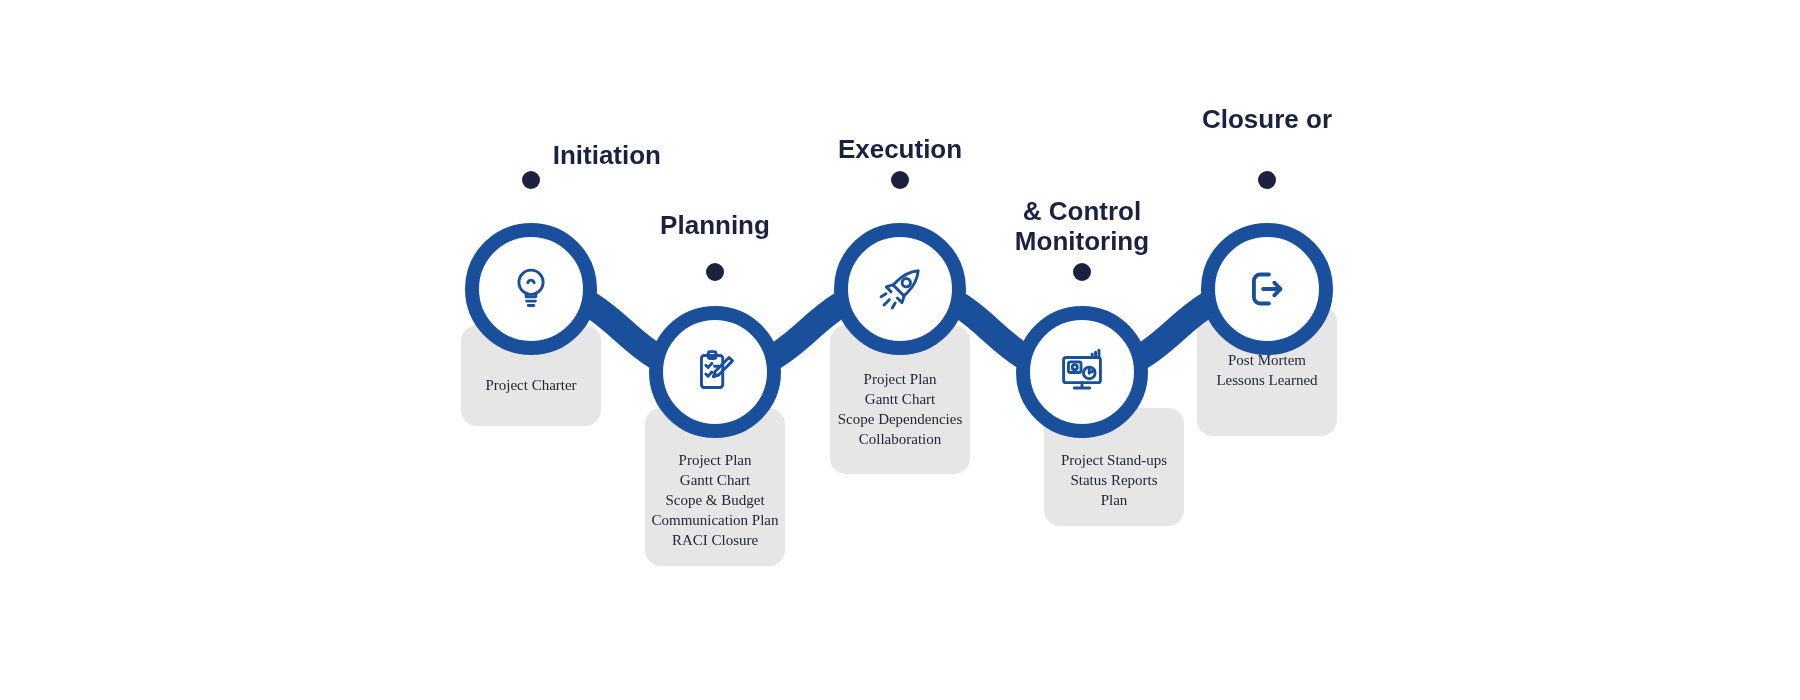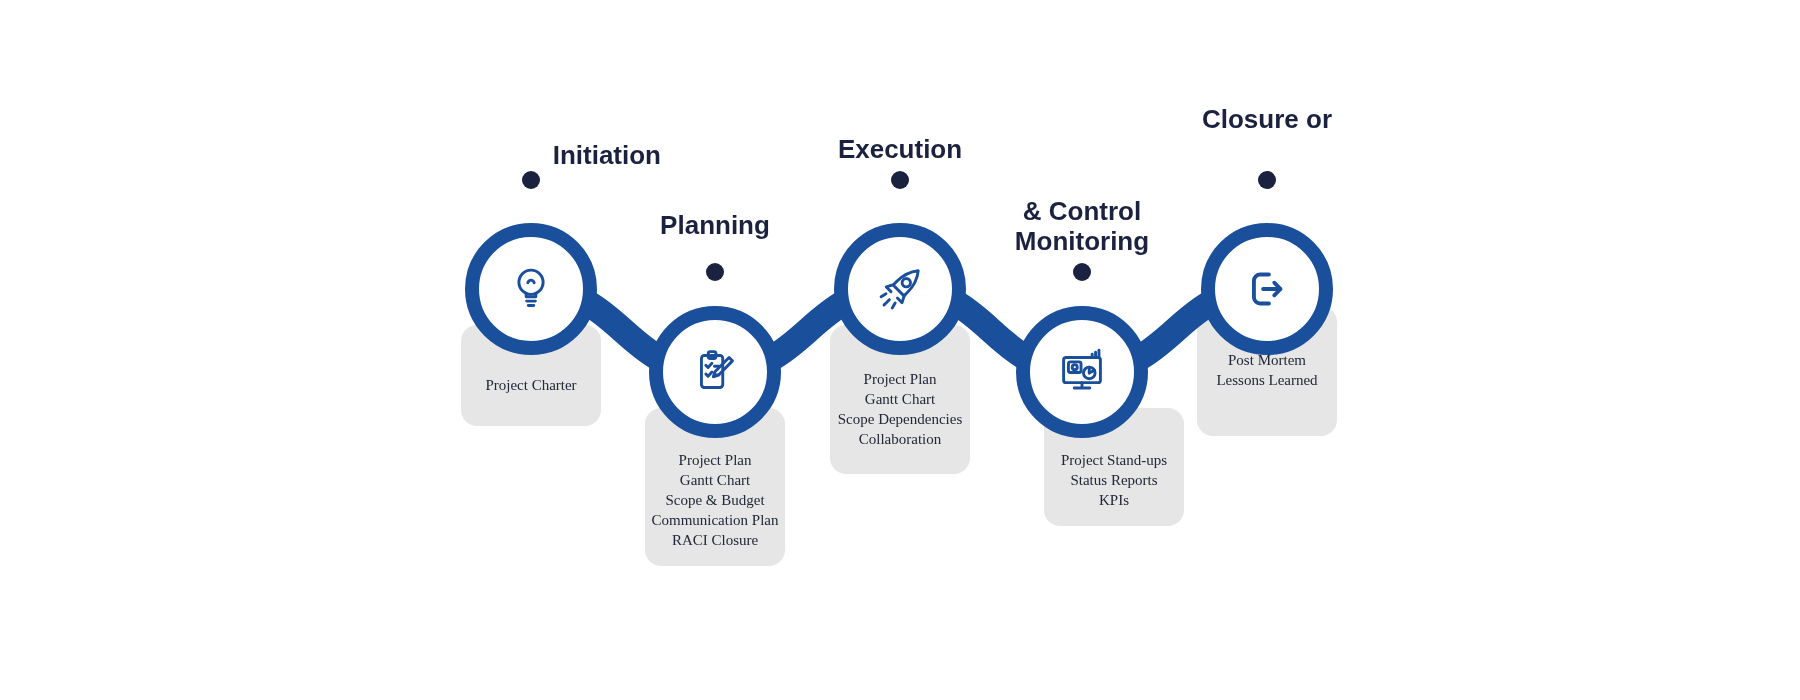--- a/index.html
+++ b/index.html
@@ -108,21 +108,21 @@
       <span>Execution</span>
       <span></span>
     </div>
     <div class="dot"></div>
   </div>
 
   <div class="phase p4">
     <div class="card">
       <span class="deliverable">Project Stand-ups</span>
       <span class="deliverable">Status Reports</span>
-      <span class="deliverable">KPIs</span>
+      <span class="deliverable">Plan</span>
     </div>
     <div class="title">
       <span>&amp; Control</span>
       <span>Monitoring</span>
     </div>
     <div class="dot"></div>
   </div>
 
   <div class="phase p5">
     <div class="card">

